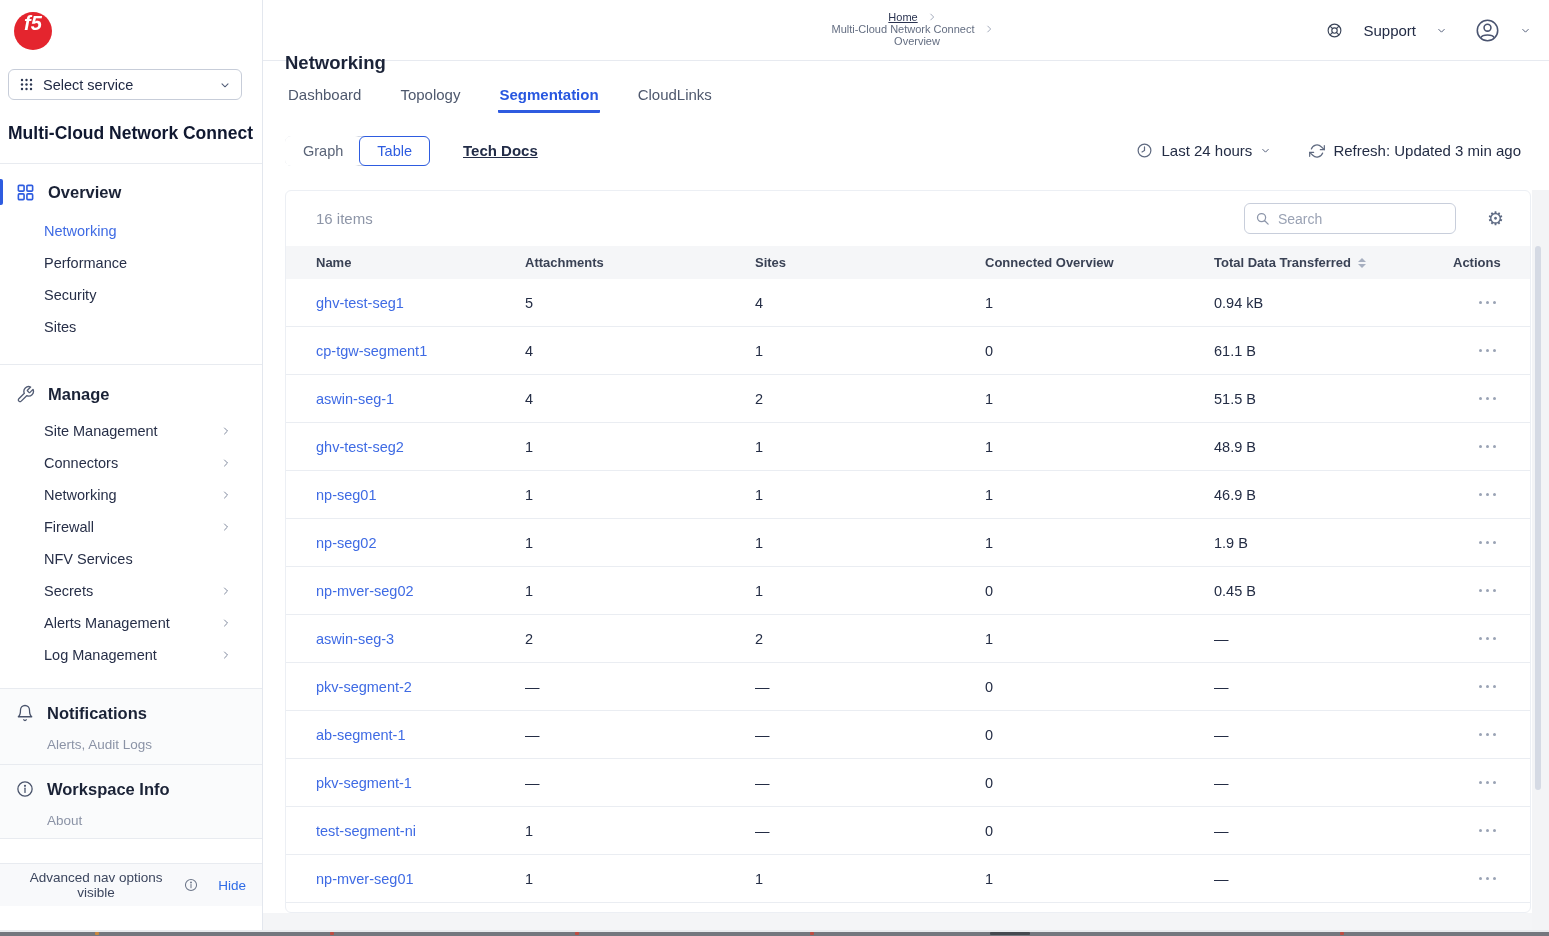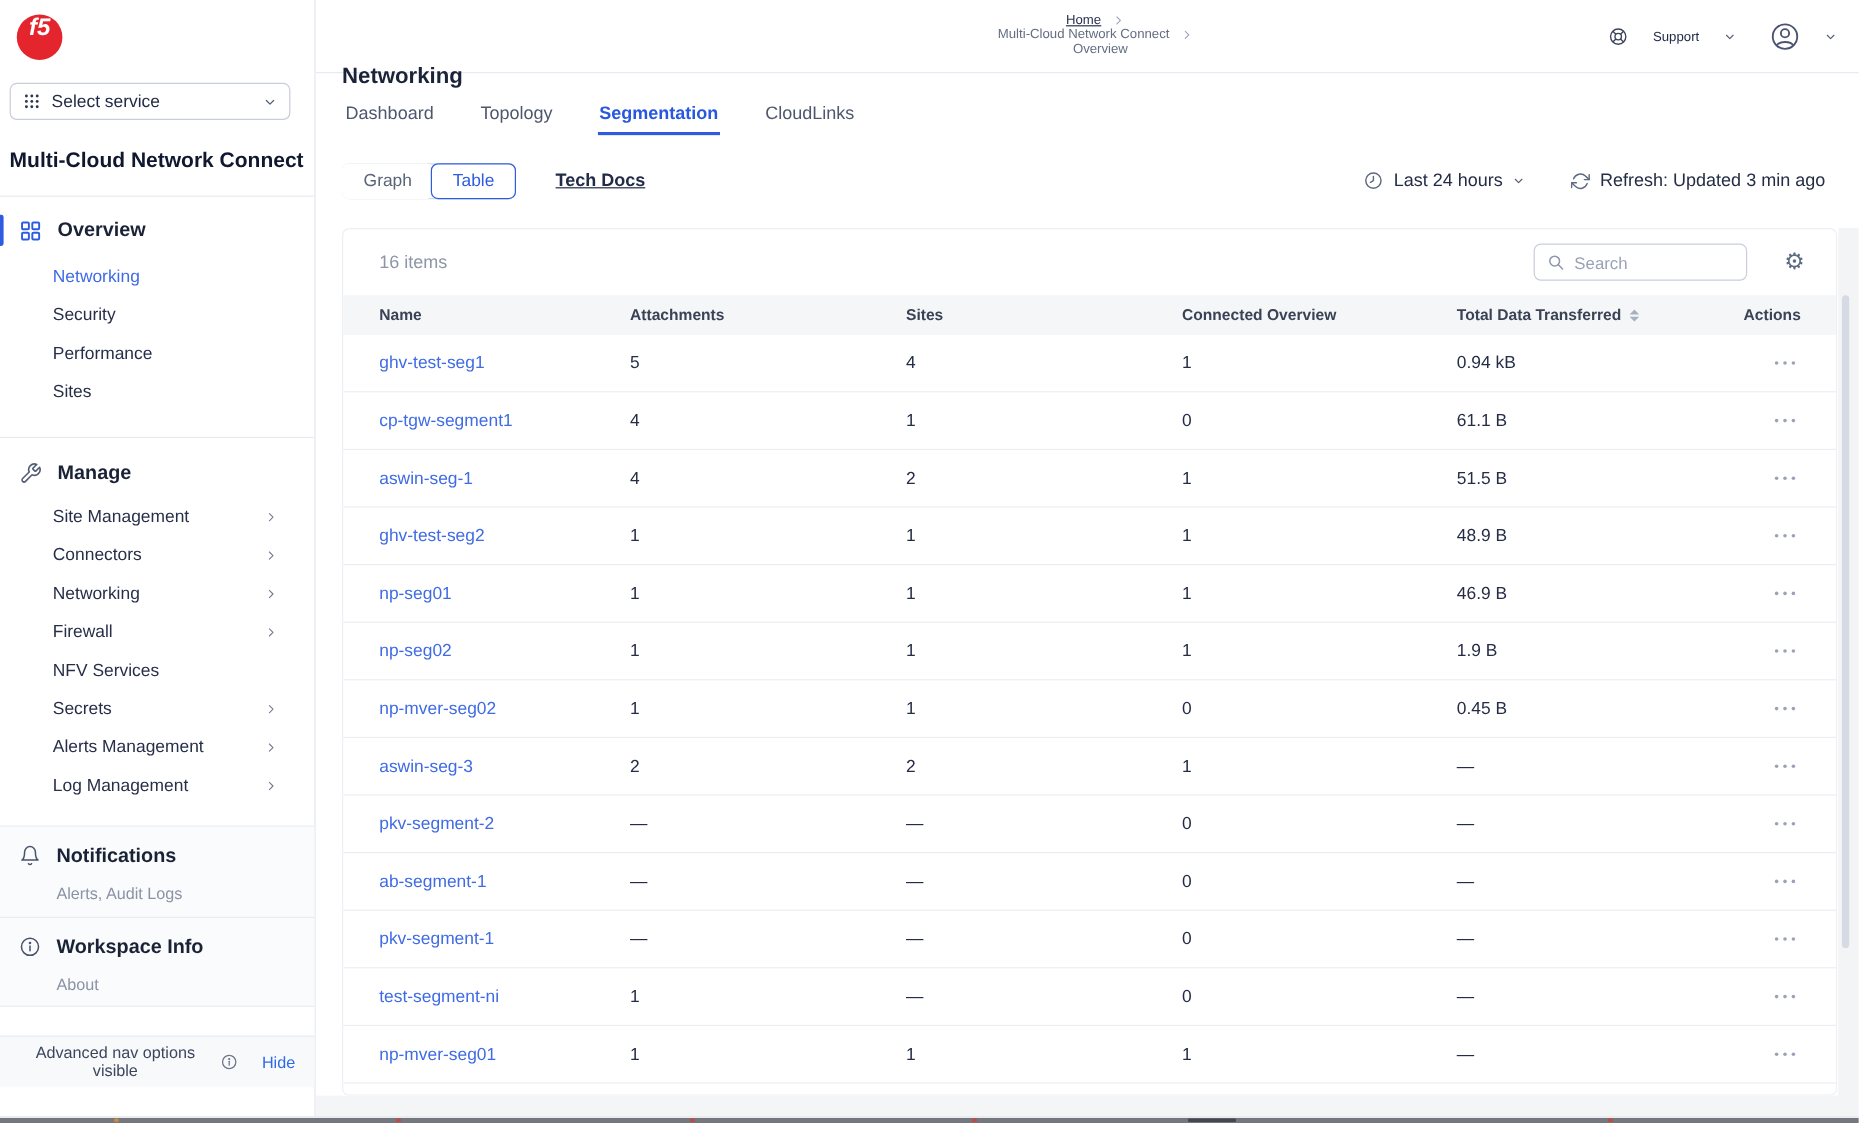--- a/index.html
+++ b/index.html
@@ -43,42 +43,42 @@
   .main { position:absolute; left:263px; top:0; width:1286px; height:930px; background:#fff; }
   .page-header { position:relative; height:61px; border-bottom:1px solid #e7eaf0; padding:11px 0 0 22px; }
   .breadcrumb { display:flex; align-items:center; font-size:11px;flex-direction:column; }
   .crumb { display:flex; align-items:center; }
   .crumb a { color:#646e82; text-decoration:none; cursor:pointer; }
   .crumb:first-child a { color:#2a3350; text-decoration:underline; }
   .crumb .sep { margin:0 9px; display:flex; color:#9aa3b5; }
   .crumb:last-child .sep { display:none; }
   .page-title { margin-top:5px; font-size:18.5px; font-weight:600; color:#1b2338; }
   .hdr-right { position:absolute; top:18px; right:18px; display:flex; align-items:center; gap:28px; }
-  .hdr-group { display:flex; align-items:center; gap:20px; cursor:pointer; font-size:11px; color:#222b45;justify-content:space-between; }
+  .hdr-group { display:flex; align-items:center; gap:20px; cursor:pointer; font-size:15px; color:#222b45;justify-content:space-between; }
 
   .tabs { display:flex; gap:37px; padding:25px 0 0 24px; }
   .tab { background:none; border:none; font-family:inherit; font-size:15px; color:#4e586d; cursor:pointer;
          padding:0 1px 7px; border-bottom:3px solid transparent; border-radius:1px; }
   .tab.active { color:#2857e0; font-weight:700; border-bottom-color:#2f5be0; }
 
   .toolbar { position:absolute; top:134px; left:22px; right:28px; height:33px; display:flex; align-items:center; }
   .view-toggle { display:flex; border:1px solid #d5dae3; border-radius:6px; background:#fff; }
   .seg { padding:6px 17px; font-size:14.5px; color:#5a6478; background:#fff; border:1px solid transparent;
          border-radius:6px; margin:-1px; cursor:pointer; font-family:inherit; }
   .seg.active { color:#2e5ce0; border-color:#2e5ce0; font-weight:500; }
   .tech-docs { margin-left:33px; font-size:15px; font-weight:600; color:#222c47; text-decoration:underline; cursor:pointer; }
   .tb-right { margin-left:auto; display:flex; align-items:center; gap:38px; }
   .tb-group { display:flex; align-items:center; gap:8px; font-size:15px; color:#242d45; cursor:pointer; }
 
   
   .card { position:absolute; top:190px; left:22px; width:1246px; height:723px;
           border:1px solid #eceff4; border-radius:6px; background:#fff; overflow:hidden; }
   .card-toolbar { height:55px; display:flex; align-items:center; padding:0 26px 0 30px; }
   .items-count { font-size:15px; color:#8d95a7; }
-  .search-box { margin-left:auto; width:178px; height:31px; border:1px solid #c8cedb; border-radius:6px;
+  .search-box { margin-left:auto; width:212px; height:31px; border:1px solid #c8cedb; border-radius:6px;
           display:flex; align-items:center; padding:0 10px; gap:8px; background:#fff; }
   .search-box input { border:none; outline:none; width:100%; font-size:14px; color:#333b52; font-family:inherit; background:transparent; }
   .search-box input::placeholder { color:#9aa2b4; }
   .gear-btn { margin-left:31px; background:none; border:none; color:#5f6b84; font-size:19px; line-height:1; cursor:pointer; }
 
   .thead, .trow { display:grid; grid-template-columns:209px 230px 230px 229px 239px 1fr; padding:0 30px; align-items:center; }
   .thead { height:33px; background:#f5f6f8; font-size:13px; font-weight:700; color:#3a4255; }
   .th { display:flex; align-items:center; }
   .th.right, .cell.right { justify-content:flex-end; text-align:right; }
   .sort-icons { display:inline-flex; flex-direction:column; gap:2px; margin-left:7px; }
@@ -145,22 +145,22 @@
           <rect x="2.5" y="2.5" width="6" height="6" rx="1"></rect>
             <rect x="11.5" y="2.5" width="6" height="6" rx="1"></rect>
           <rect x="2.5" y="11.5" width="6" height="6" rx="1"></rect>
             <rect x="11.5" y="11.5" width="6" height="6" rx="1"></rect>
         </svg>
       </span>
       <span class="sec-title">Overview</span>
     </div>
     <nav class="nav-list">
         <a class="nav-item active">Networking</a>
+        <a class="nav-item">Performance</a>
         <a class="nav-item">Security</a>
-        <a class="nav-item">Performance</a>
         <a class="nav-item">Sites</a>
       </nav>
 
     <div class="sb-divider dv2"></div>
 
     <div class="section-header mg">
       <span class="icon">
         <svg width="19" height="19" viewBox="0 0 24 24" fill="none" stroke="#525c74" stroke-width="1.7" stroke-linecap="round" stroke-linejoin="round">
           <path d="M14.7 6.3a1 1 0 0 0 0 1.4l1.6 1.6a1 1 0 0 0 1.4 0l3.77-3.77a6 6 0 0 1-7.94 7.94l-6.91 6.91a2.12 2.12 0 0 1-3-3l6.91-6.91a6 6 0 0 1 7.94-7.94l-3.76 3.76z"></path>
         </svg>

